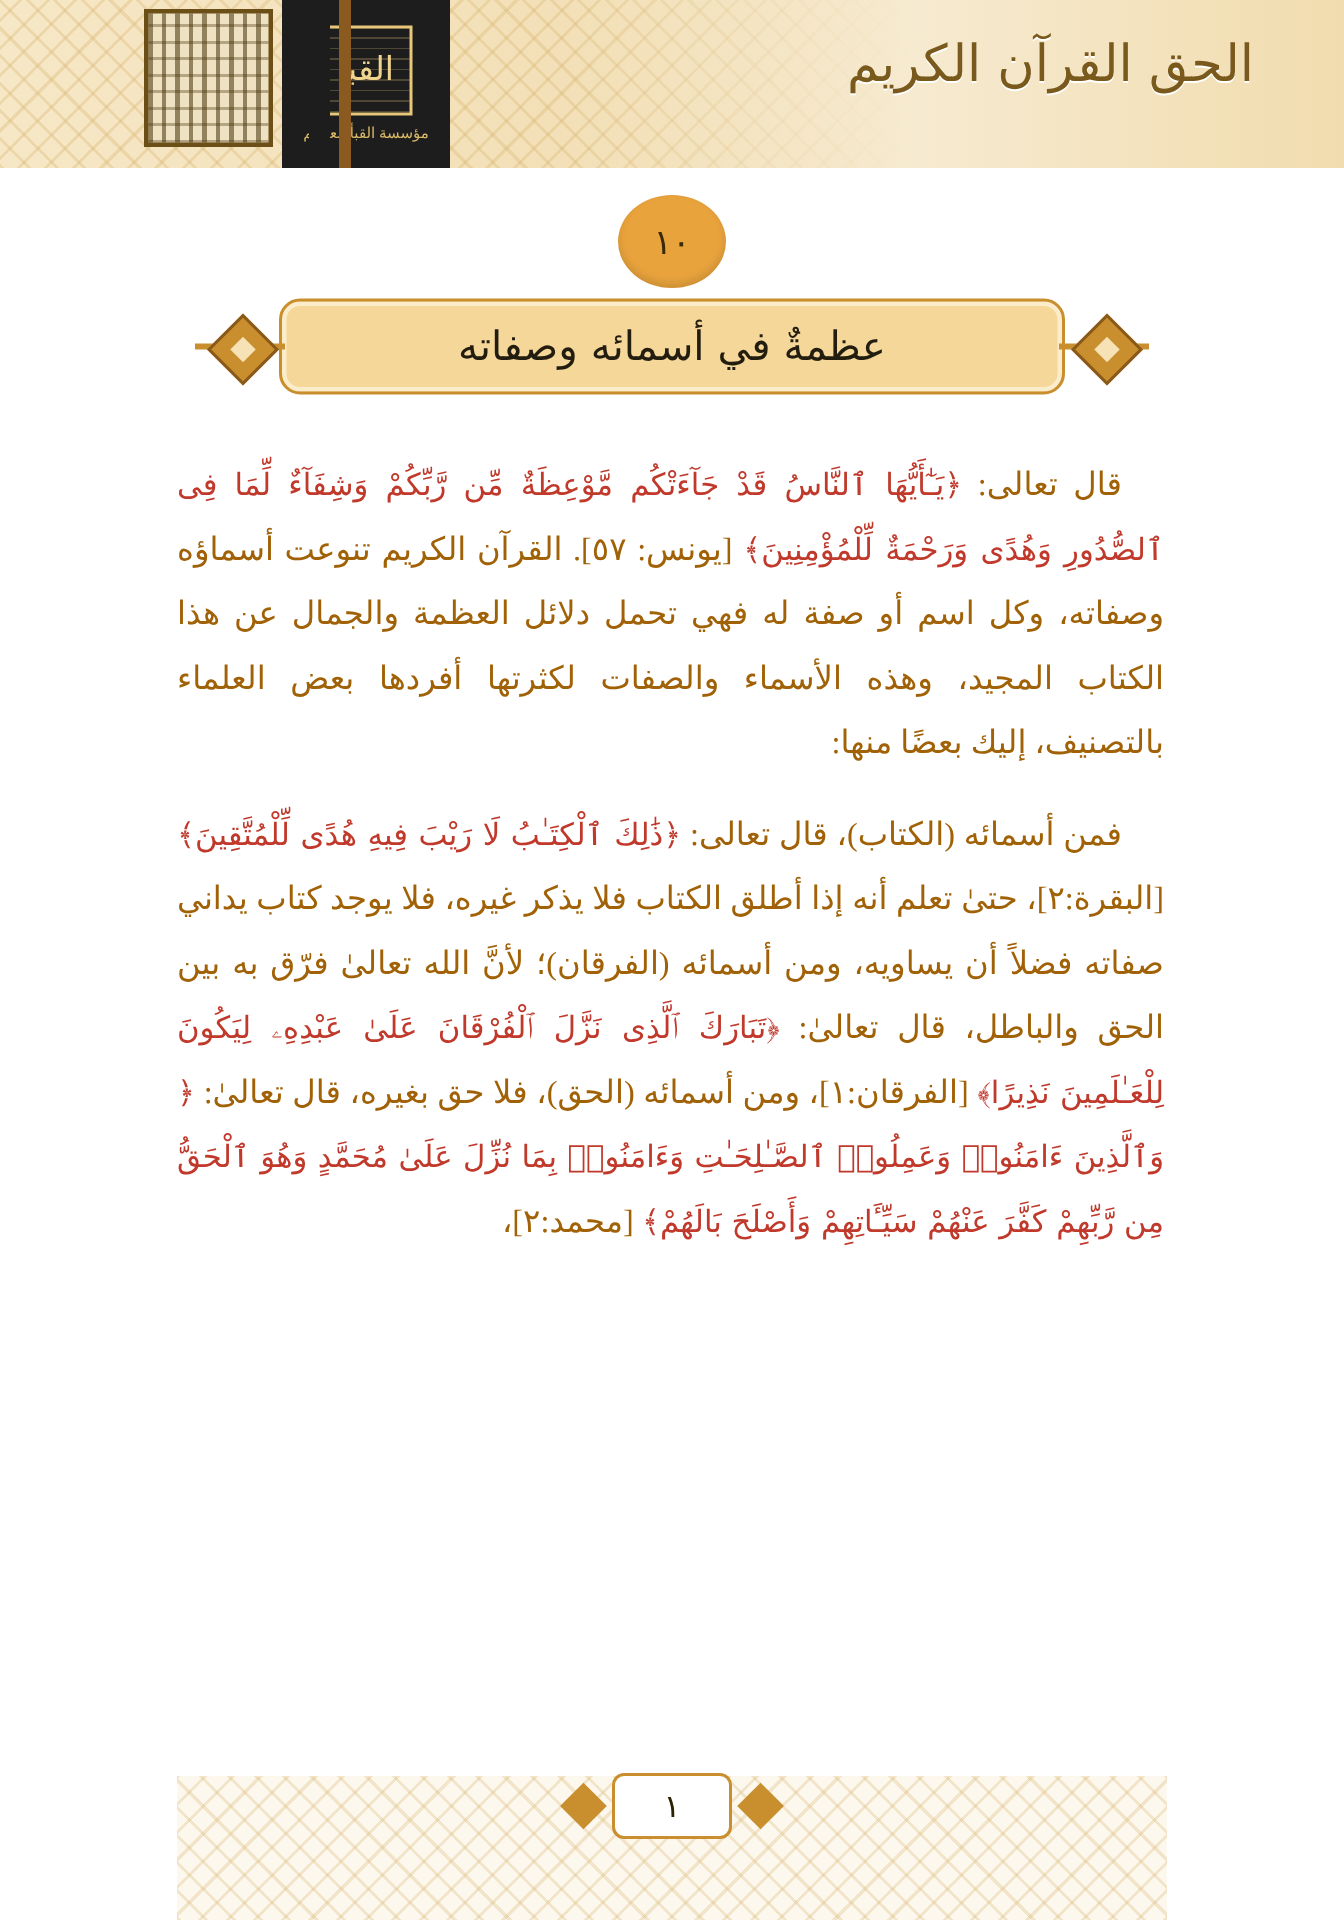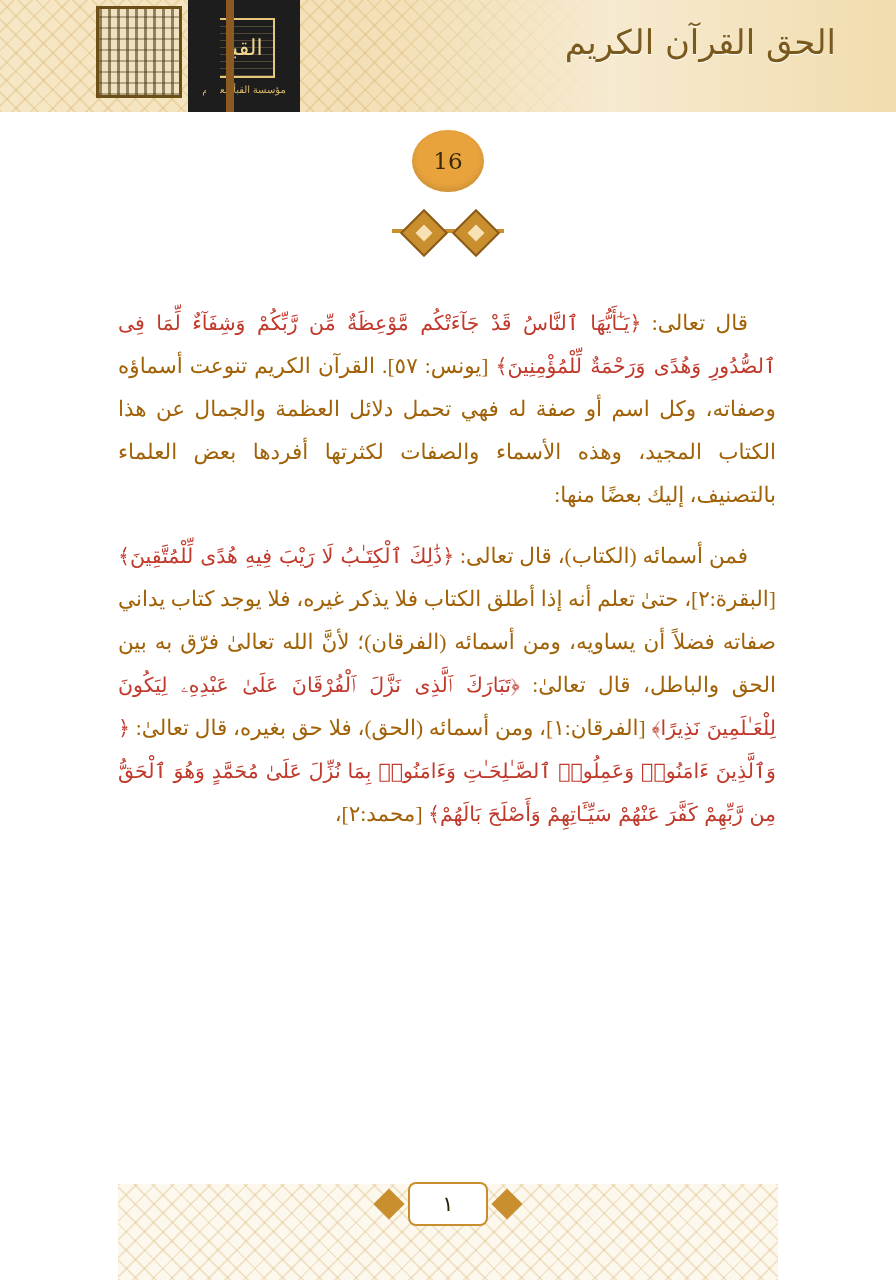--- a/index.html
+++ b/index.html
@@ -303,28 +303,31 @@
     </div>
     <div class="logo-calligraphy">
       <div class="calli-inner"></div>
     </div>
   </div>
   <div class="header-divider-bar"></div>
   <div class="header-divider-bar2"></div>
 </div>
 
 <div class="chapter-badge-wrap">
-  <div class="chapter-badge">16</div>
+  <div class="chapter-badge">١٠</div>
 </div>
 
 <div class="title-banner-row">
   <div class="banner-side">
     <div class="wing-l"></div>
       <div class="wing-r"></div>
       <div class="diamond"></div>
+  </div>
+  <div class="title-banner">
+    <div class="title-text">عظمةٌ في أسمائه وصفاته</div>
   </div>
   <div class="banner-side">
     <div class="wing-l"></div>
       <div class="wing-r"></div>
       <div class="diamond"></div>
   </div>
 </div>
 
 <div class="content">
   <p class="para first-line-indent"><span class="ref">قال تعالى: </span><span class="quran">﴿يَـٰٓأَيُّهَا ٱلنَّاسُ قَدْ جَآءَتْكُم مَّوْعِظَةٌ مِّن رَّبِّكُمْ وَشِفَآءٌ لِّمَا فِى ٱلصُّدُورِ وَهُدًى وَرَحْمَةٌ لِّلْمُؤْمِنِينَ﴾</span><span class="ref"> [يونس: ٥٧]. القرآن الكريم تنوعت أسماؤه وصفاته، وكل اسم أو صفة له فهي تحمل دلائل العظمة والجمال عن هذا الكتاب المجيد، وهذه الأسماء والصفات لكثرتها أفردها بعض العلماء بالتصنيف، إليك بعضًا منها:</span></p>

